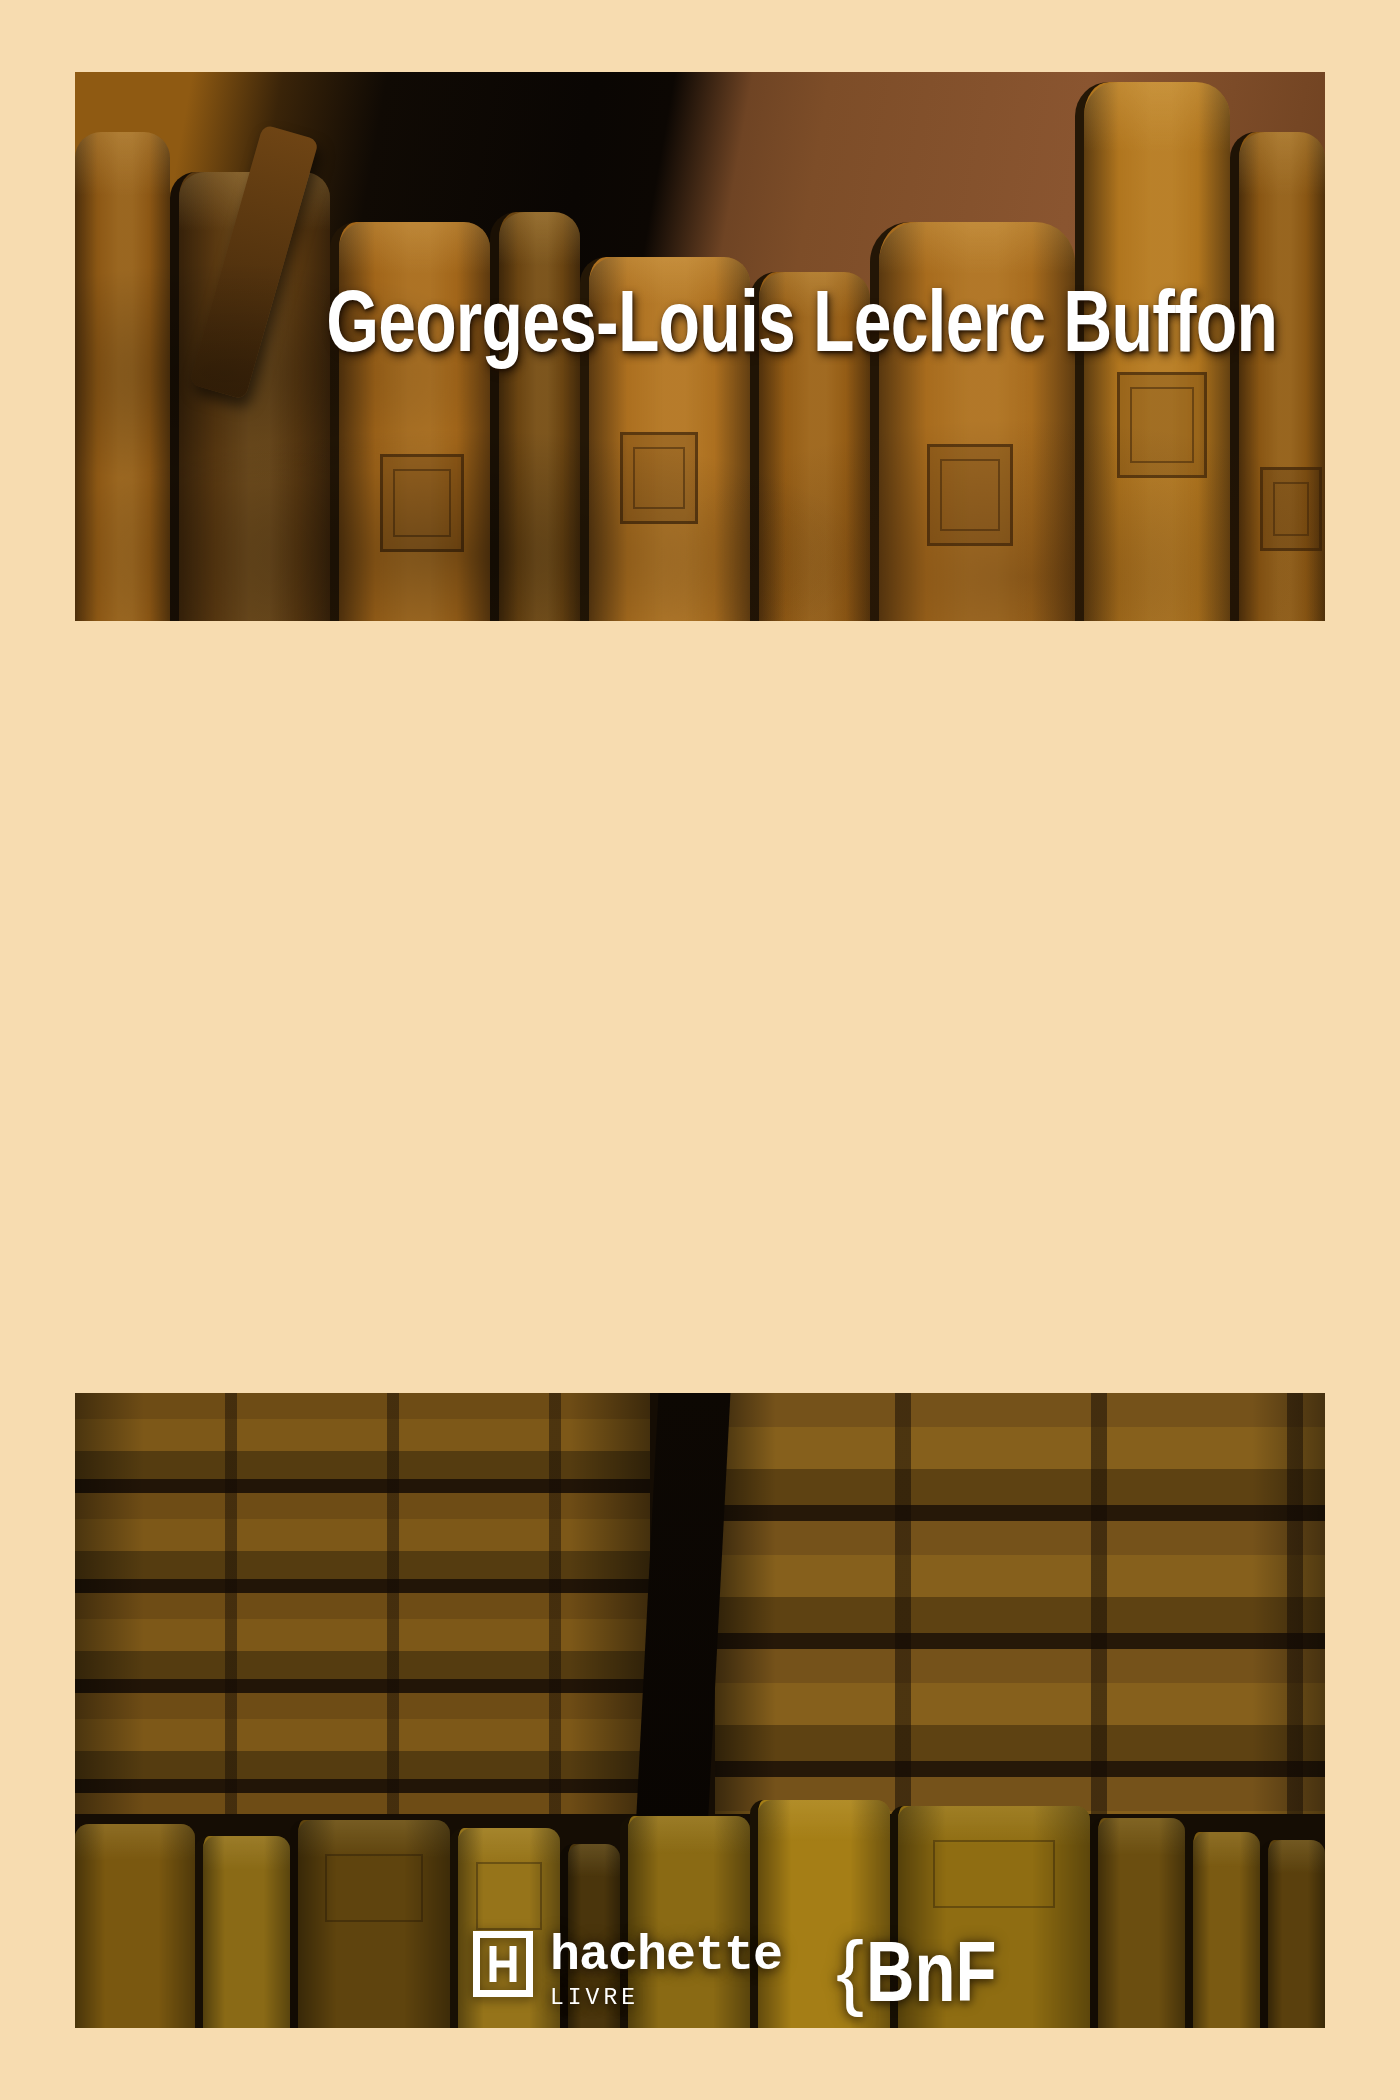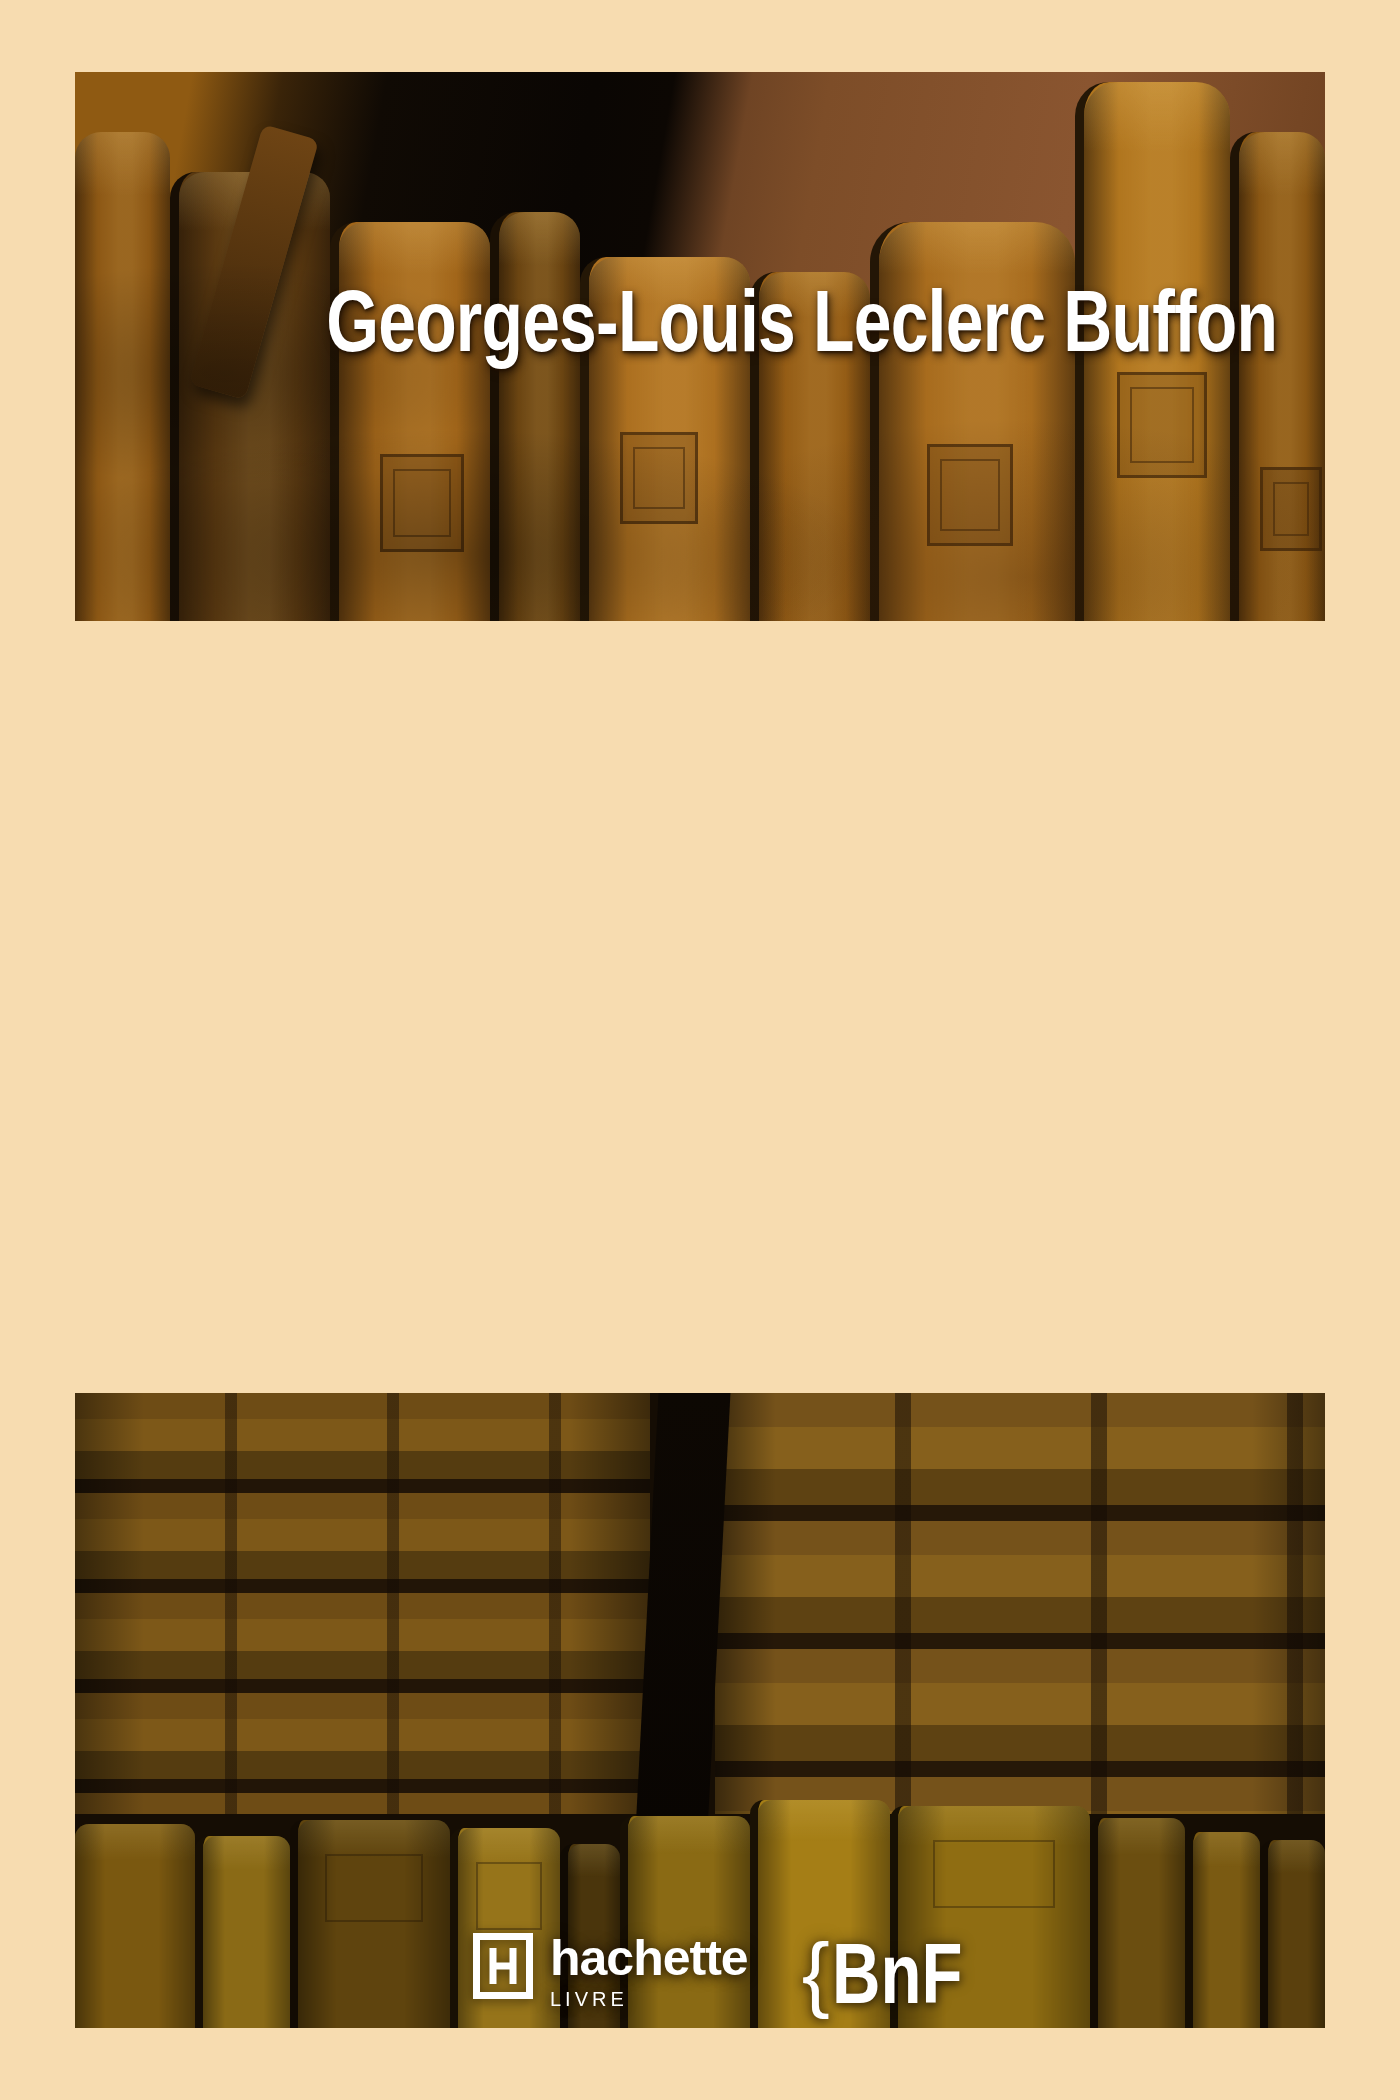--- a/index.html
+++ b/index.html
@@ -95,23 +95,23 @@
   .b7  { width:140px; margin-top:-14px; height:228px; background:#a57e16; }
   .b8  { width:200px; margin-top:-8px;  height:222px; background:#8f6d12; }
   .b9  { width:95px;  margin-top:4px;   height:210px; background:#6b4e10; }
   .b10 { width:75px;  margin-top:18px;  height:196px; background:#7a5a12; }
   .b11 { width:65px;  margin-top:26px;  height:188px; background:#5a400d; }
 
   
   .logos { position:absolute; left:398px; bottom:18px; z-index:3; display:flex; align-items:flex-start;
     color:#fff; text-shadow:0 2px 10px rgba(15,8,2,.65), 0 0 18px rgba(15,8,2,.45); }
   .hl-mark svg { display:block; filter:drop-shadow(0 2px 6px rgba(15,8,2,.6)); }
-  .hl-text { margin-left:17px; display:flex; flex-direction:column; }
+  .hl-text { margin-left:17px; display:flex; flex-direction:column;font-family:Liberation Mono, monospace; }
   .hl-word { font-size:50px; font-weight:700; line-height:1; letter-spacing:-1px; }
-  .hl-sub  { font-size:20px; font-weight:400; letter-spacing:4px; line-height:1; margin-top:6px; }
+  .hl-sub  { font-size:23px; font-weight:400; letter-spacing:4px; line-height:1; margin-top:6px; }
   .bnf { display:flex; align-items:center; margin-left:54px; margin-top:4px; }
   .bnf-bracket { font-size:84px; font-weight:400; line-height:.85; }
   .bnf-word { font-size:86px; font-weight:700; line-height:.85; margin-left:2px;
     transform:scaleX(.78); transform-origin:0 50%; }
 </style>
 </head>
 <body>
 
 <div class="cover">
 

